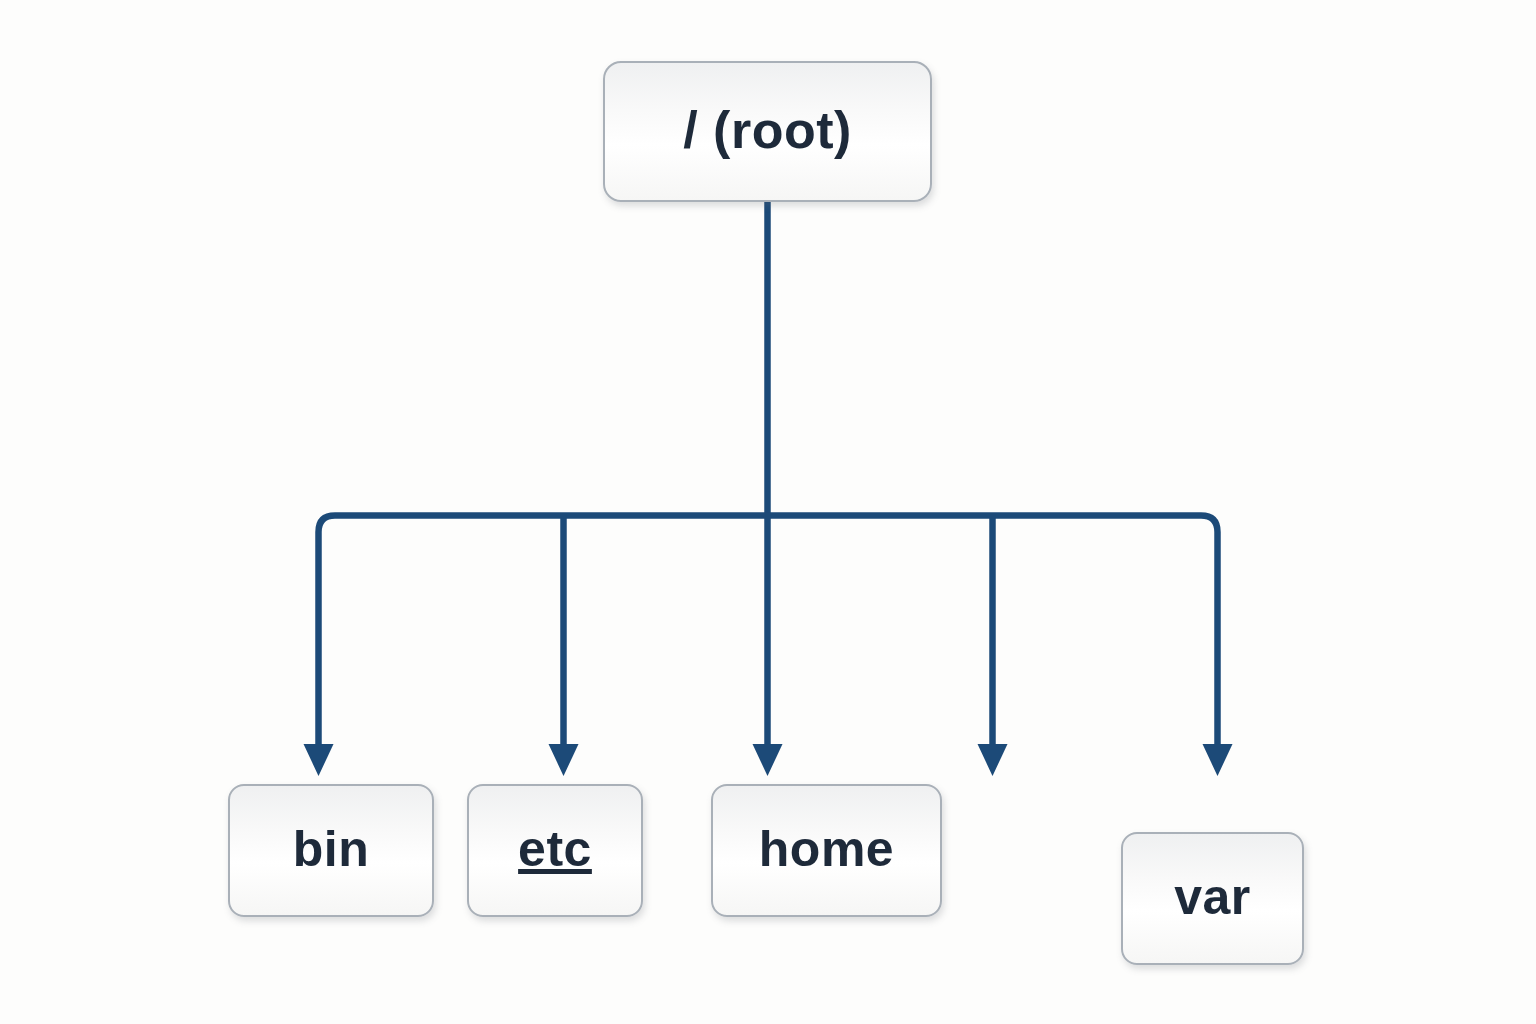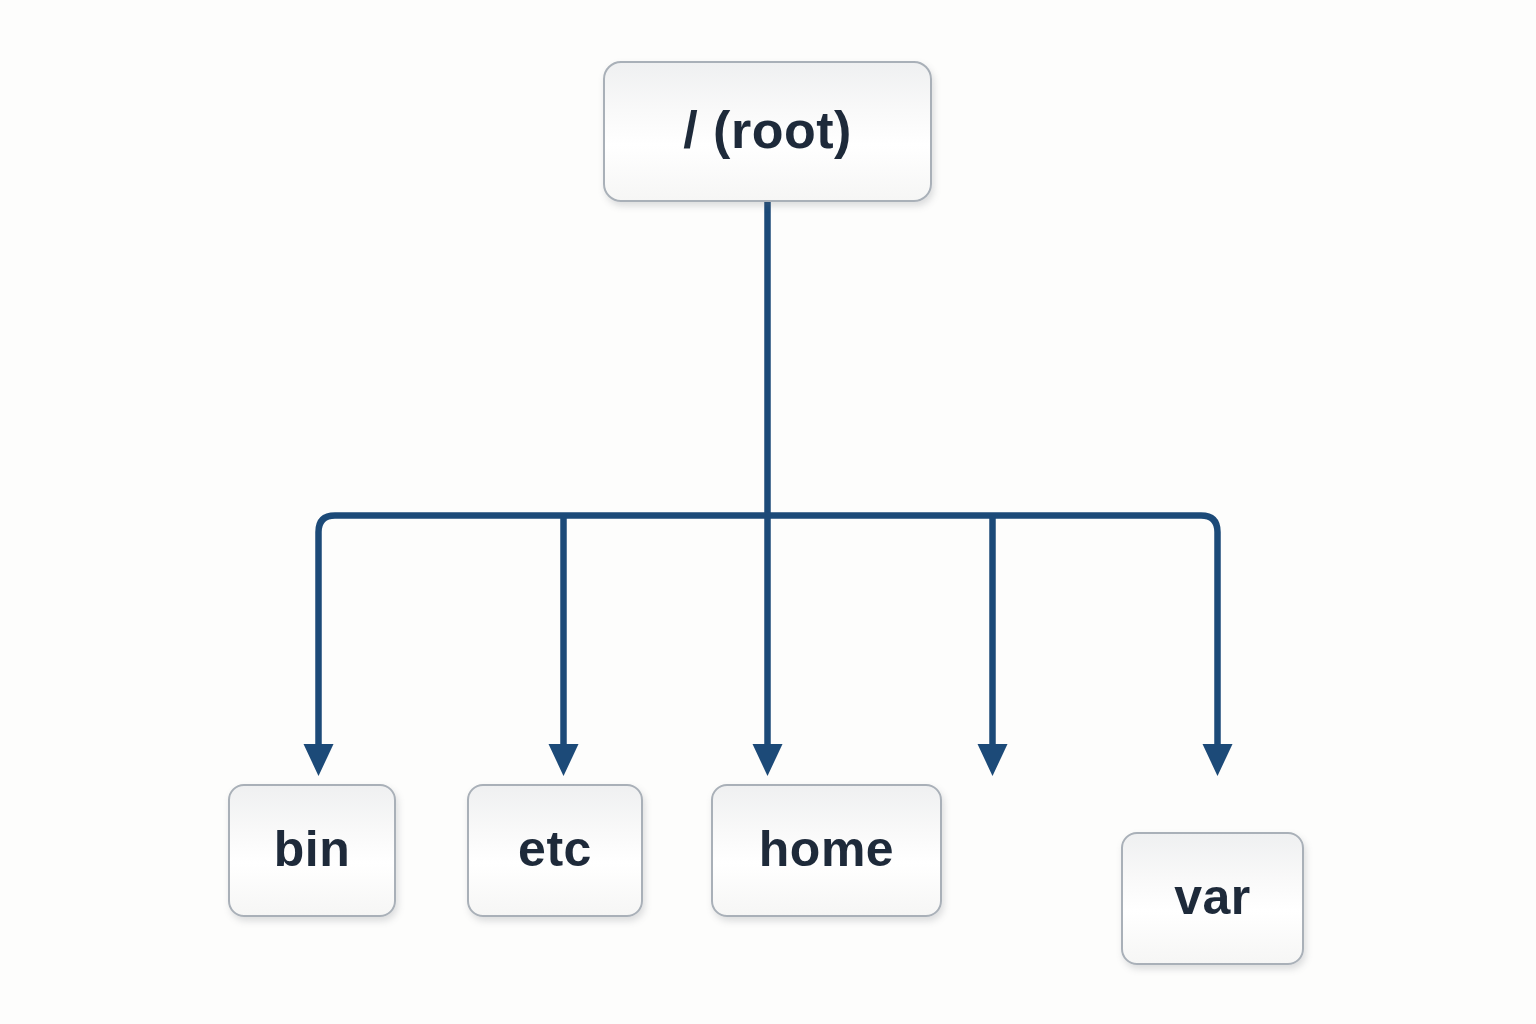--- a/index.html
+++ b/index.html
@@ -53,22 +53,22 @@
     left: 603px; top: 61px;
     width: 329px; height: 141px;
     border-radius: 18px;
     font-size: 52px;
   }
   .node-child {
     top: 784px;
     height: 133px;
     font-size: 50px;
   }
-  .node-bin  { left: 228px;  width: 168px; }
-  .node-etc  { left: 467px;  width: 176px; }
+  .node-bin  { left: 228px;  width: 206px; }
+  .node-etc  { left: 467px;  width: 176px; text-decoration: underline; }
   .node-home { left: 679px;  width: 231px; margin-left: 32px; }
   .node-usr  { left: 902px;  width: 188px; }
   .node-var  { left: 1121px; width: 183px; margin-top: 48px; }
 </style>
 </head>
 <body>
 
 <div class="stage">
 
   <svg class="connectors" viewBox="0 0 1536 1024" xmlns="http://www.w3.org/2000/svg">

